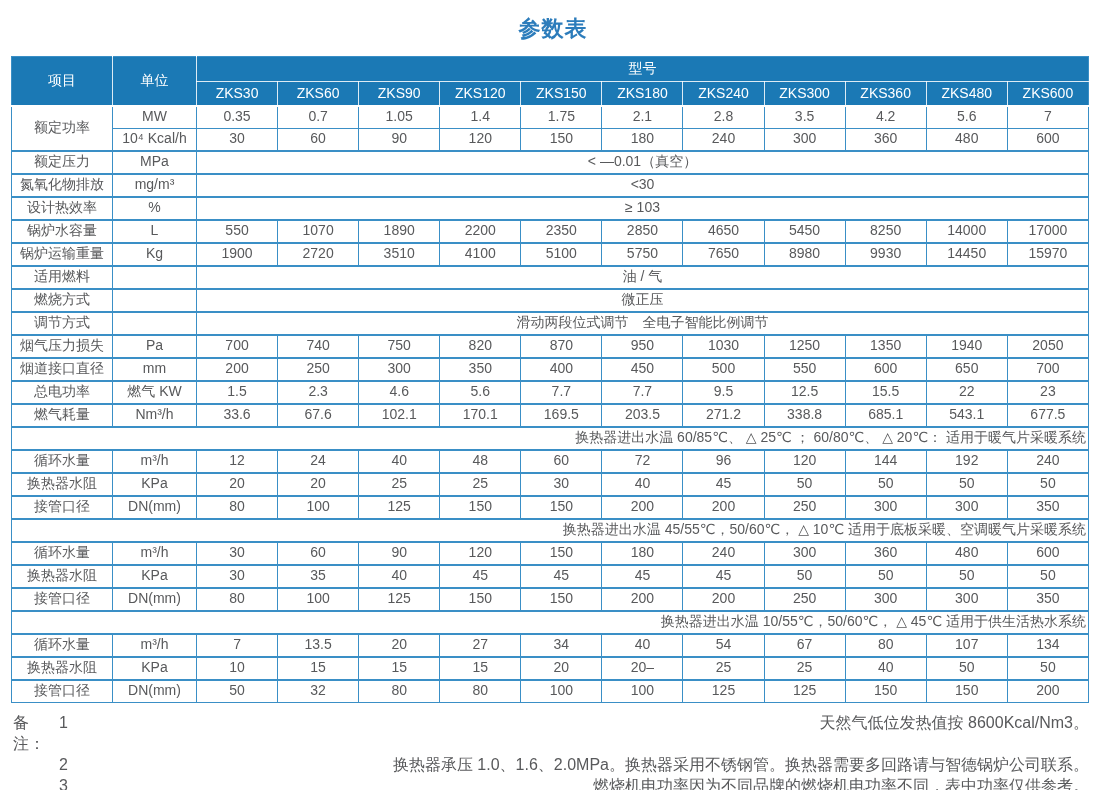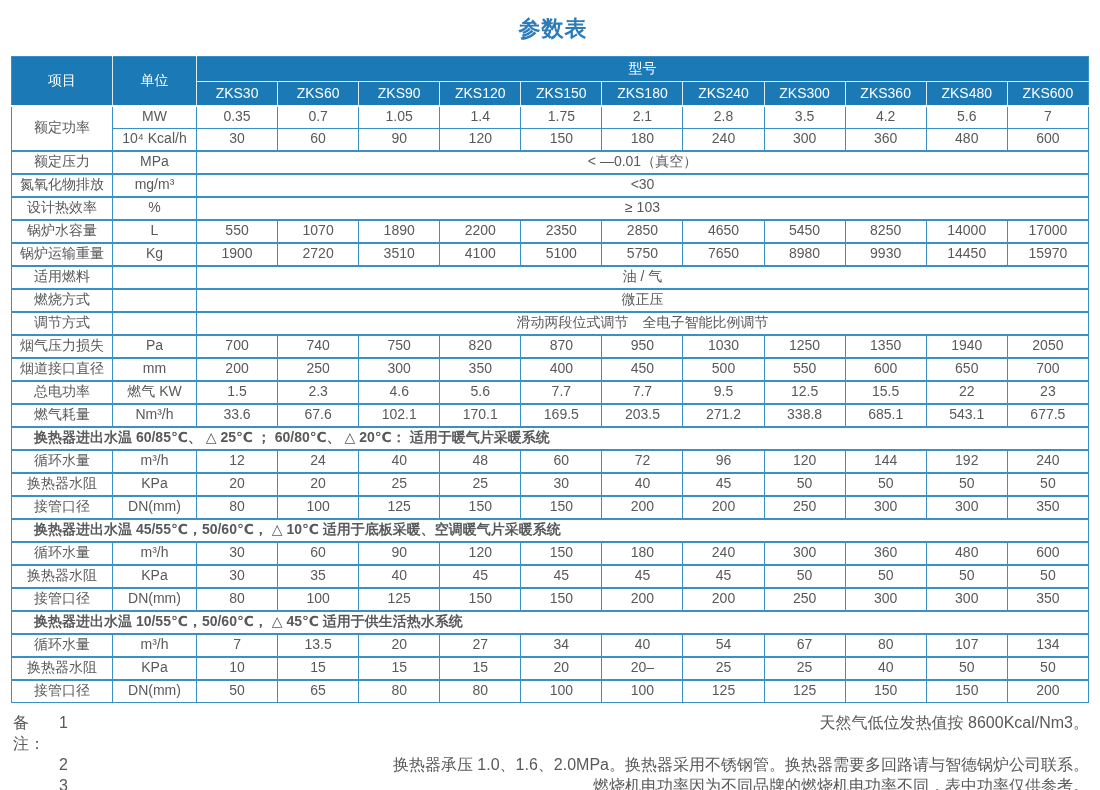--- a/index.html
+++ b/index.html
@@ -38,21 +38,21 @@
   thead th.sep{border-left:1px solid rgba(255,255,255,0.85);}
   thead th.group{border-bottom:1px solid rgba(255,255,255,0.85);}
   tbody td{
     border:1px solid var(--border);
     height:21px;line-height:1.1;
     text-align:center;padding:0 2px;
     overflow:hidden;white-space:nowrap;
   }
   tbody tr.thick > td{border-top-width:2px;}
   tbody td.section{
-    text-align:left;padding-left:22px;white-space:nowrap;font-weight:bold;
+    text-align:right;padding-left:22px;white-space:nowrap;
   }
   .notes{
     width:1078px;margin:9px auto 0;
     font-size:16px;color:var(--text);
   }
   .note-row{display:flex;line-height:21px;}
   .notes-label-cell{width:46px;flex:0 0 46px;padding-left:2px;}
   .note-num{width:14px;flex:0 0 14px;margin-right:8px;}
   .note-text{flex:1;white-space:nowrap;overflow:hidden;text-align:right;}
   .bottom-rule{
@@ -377,21 +377,21 @@
         <td>25</td>
         <td>25</td>
         <td>40</td>
         <td>50</td>
         <td>50</td>
       </tr>
       <tr class="thick">
         <td class="label">接管口径</td>
         <td class="unit">DN(mm)</td>
         <td>50</td>
-        <td>65</td>
+        <td>32</td>
         <td>80</td>
         <td>80</td>
         <td>100</td>
         <td>100</td>
         <td>125</td>
         <td>125</td>
         <td>150</td>
         <td>150</td>
         <td>200</td>
       </tr>

